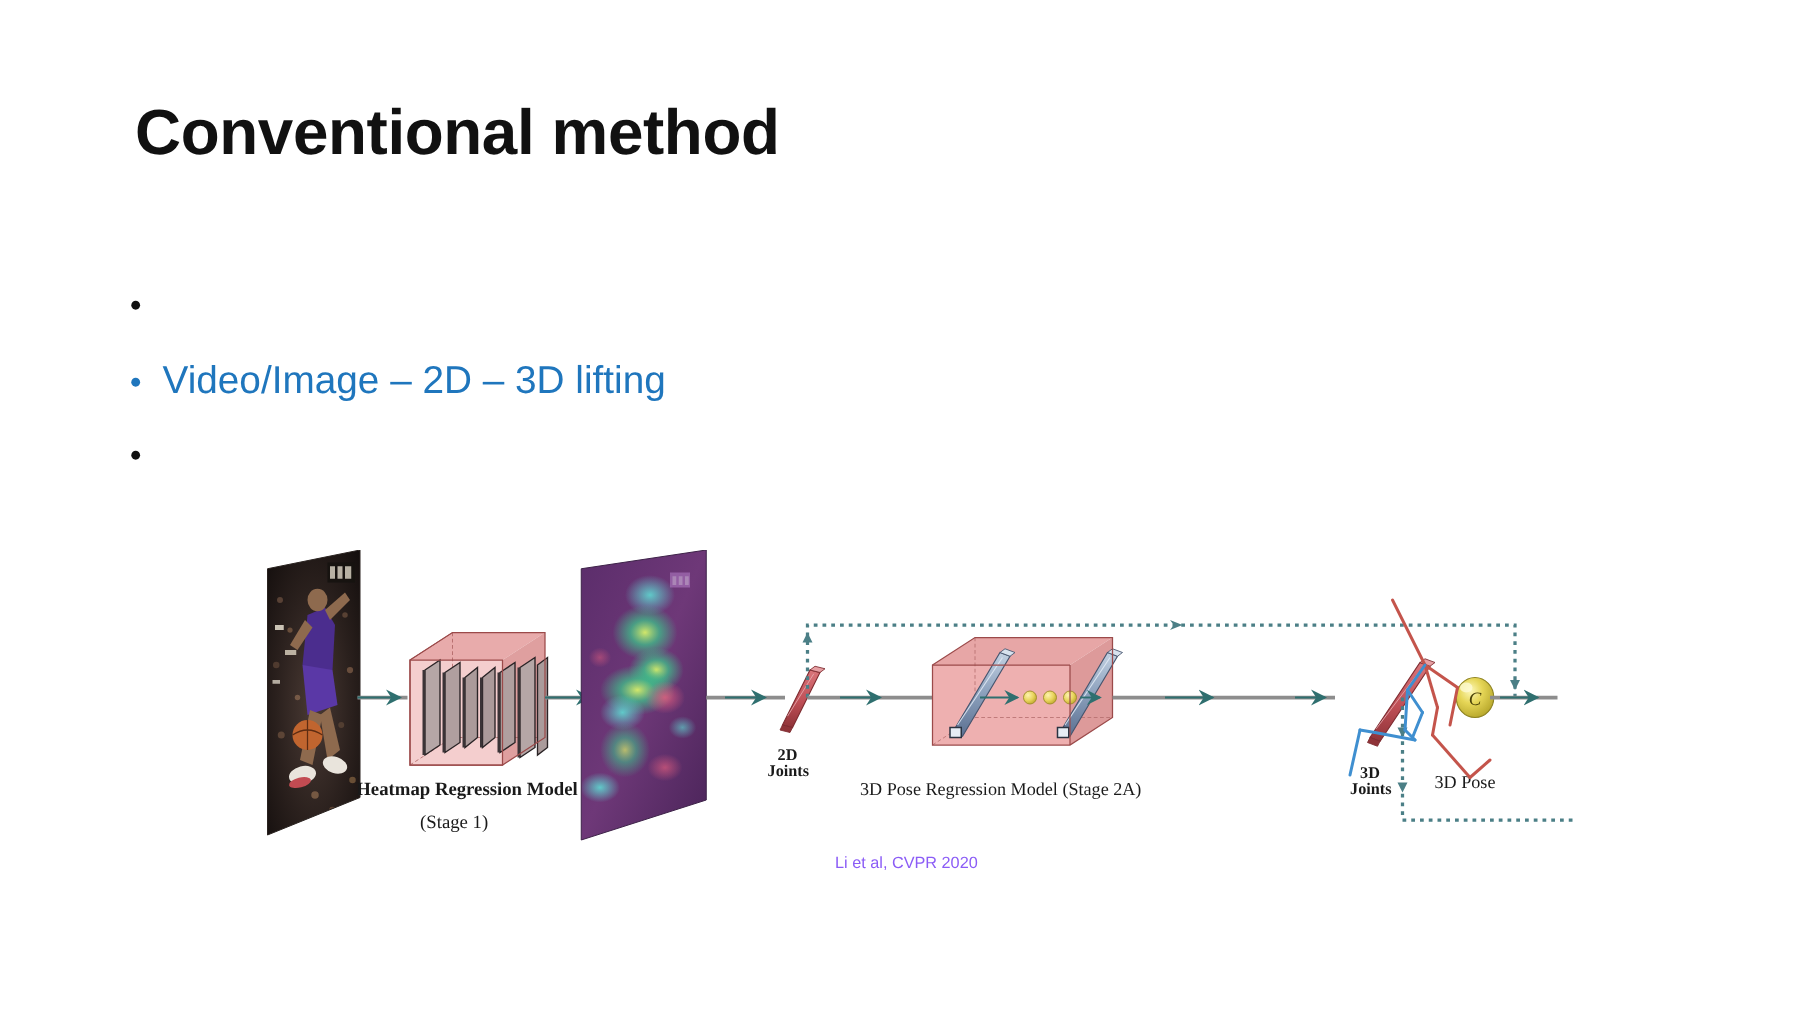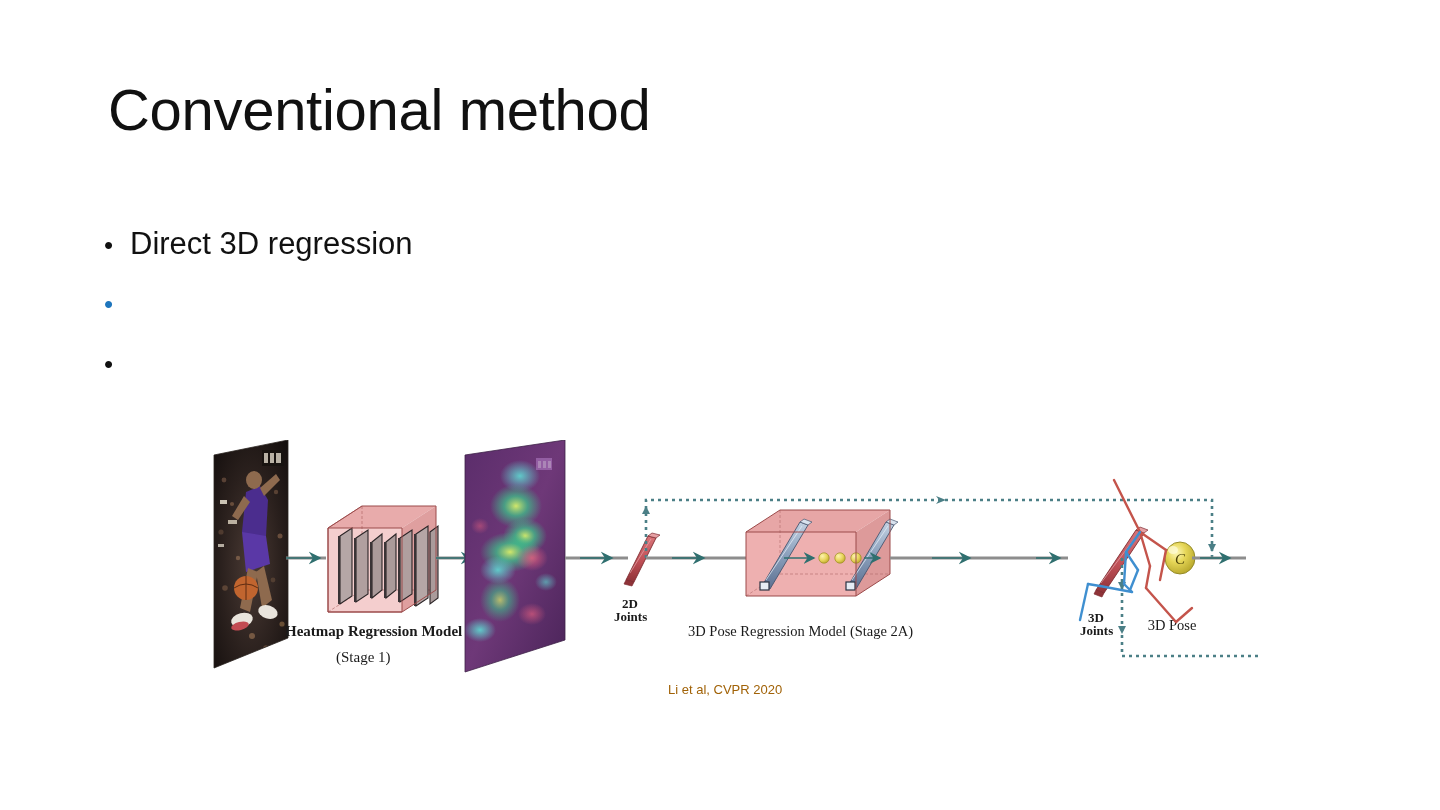--- a/index.html
+++ b/index.html
@@ -11,22 +11,22 @@
     overflow:hidden;
     position:relative;
   }
   .slide{position:absolute;inset:0;background:#fff;}
 
   
   .slide-title{
     position:absolute;
     left:108px; top:78px;
     width:1230px;
-    font-size:58px;
-    font-weight:400;
+    font-size:51px;
+    font-weight:700;
     letter-spacing:-0.3px;
     color:#111111;
     line-height:1.1;
     white-space:nowrap;
   }
 
   
   .bullets{
     position:absolute;
     left:104px; top:214px;
@@ -57,41 +57,41 @@
     position:absolute;
     left:180px; top:440px;
     width:1080px; height:280px;
   }
   .figure svg{display:block;}
 
   .fig-caption{
     position:absolute;
     left:668px; top:682px;
     font-size:13px;
-    color:#a16207;
+    color:#8b5cf6;
     white-space:nowrap;
     font-family:"Liberation Sans", sans-serif;
   }
 </style>
 </head>
 <body>
 
 <div class="slide">
 
   <div class="slide-title">Conventional method</div>
 
   <div class="bullets">
 
     <div class="bullet-row">
       <span class="bullet-dot">•</span>
-      <span class="bullet-text">Direct 3D regression</span>
     </div>
 
     <div class="bullet-row accent">
       <span class="bullet-dot">•</span>
+      <span class="bullet-text">Video/Image – 2D – 3D lifting</span>
     </div>
 
     <div class="bullet-row">
       <span class="bullet-dot">•</span>
     </div>
 
   </div>
 
   <div class="figure">
   <svg width="1080" height="280" viewBox="0 0 1080 280" xmlns="http://www.w3.org/2000/svg">

